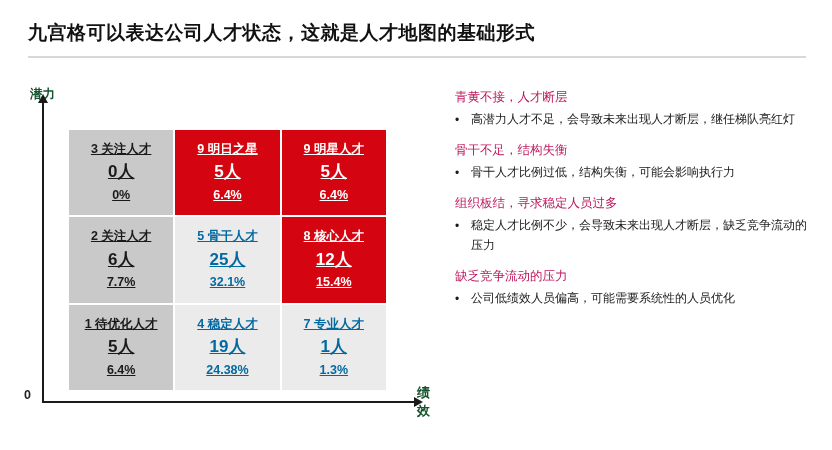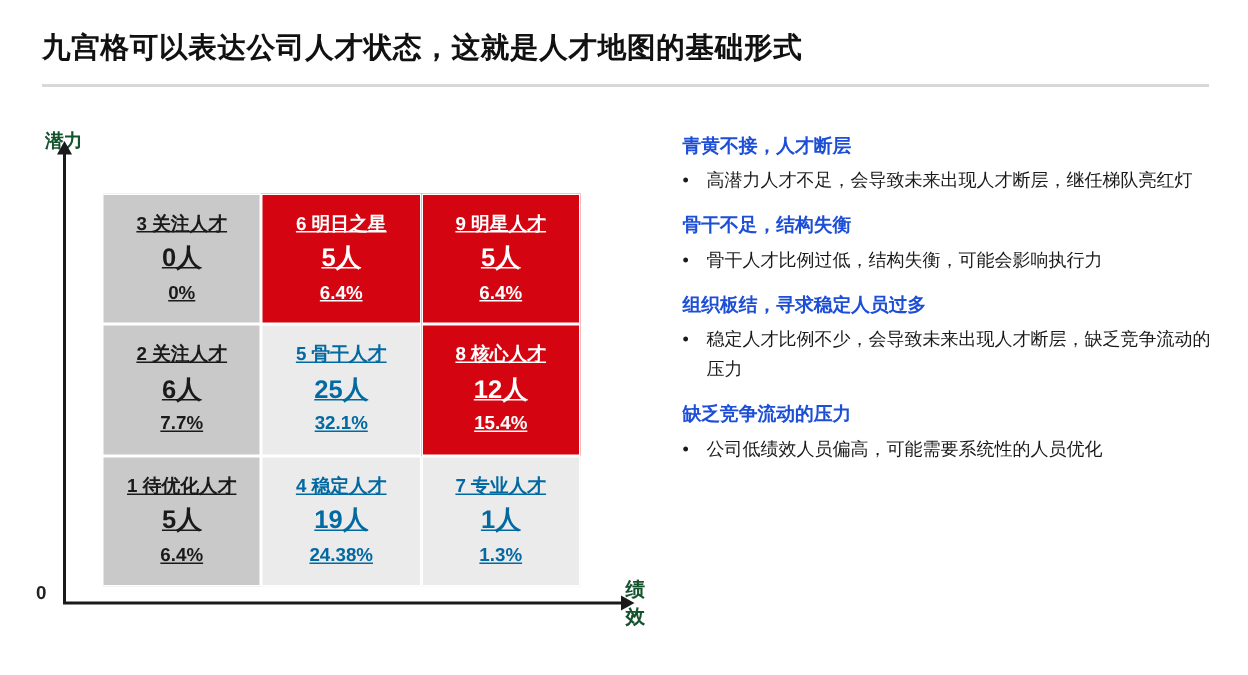--- a/index.html
+++ b/index.html
@@ -155,42 +155,43 @@
   
   .notes {
     position: absolute;
     left: 455px;
     top: 88px;
     width: 360px;
   }
   .note-block { margin-bottom: 11px; }
   .note-head {
     font-size: 12.5px;
-    font-weight: bold;
-    color: #1d4ed8;
+    font-weight: normal;
+    color: #be185d;
     line-height: 1.5;
     margin-bottom: 4px;
   }
   .note-item {
     display: flex;
     align-items: flex-start;
     font-size: 12px;
     color: #1a1a1a;
     line-height: 1.62;
   }
   .bullet {
     flex: 0 0 auto;
     width: 16px;
     text-align: left;
     color: #1a1a1a;
     font-size: 12px;
     line-height: 1.62;
   }
   .note-text {
     flex: 1 1 auto;
+    font-family: Liberation Mono, monospace;
   }
 </style>
 </head>
 <body>
 
 <div class="page">
 
   <div class="title-wrap">
     <div class="title">九宫格可以表达公司人才状态，这就是人才地图的基础形式</div>
   </div>
@@ -203,21 +204,21 @@
     <div class="axis-v"></div>
     <div class="axis-h"></div>
 
     <div class="grid">
       <div class="cell bg-gray-dark">
         <div class="c-title">3 关注人才</div>
         <div class="c-count">0人</div>
         <div class="c-pct">0%</div>
       </div>
       <div class="cell bg-red">
-        <div class="c-title">6 明日之星</div>
+        <div class="c-title">9 明日之星</div>
         <div class="c-count">5人</div>
         <div class="c-pct">6.4%</div>
       </div>
       <div class="cell bg-red">
         <div class="c-title">9 明星人才</div>
         <div class="c-count">5人</div>
         <div class="c-pct">6.4%</div>
       </div>
 
       <div class="cell bg-gray-dark">

